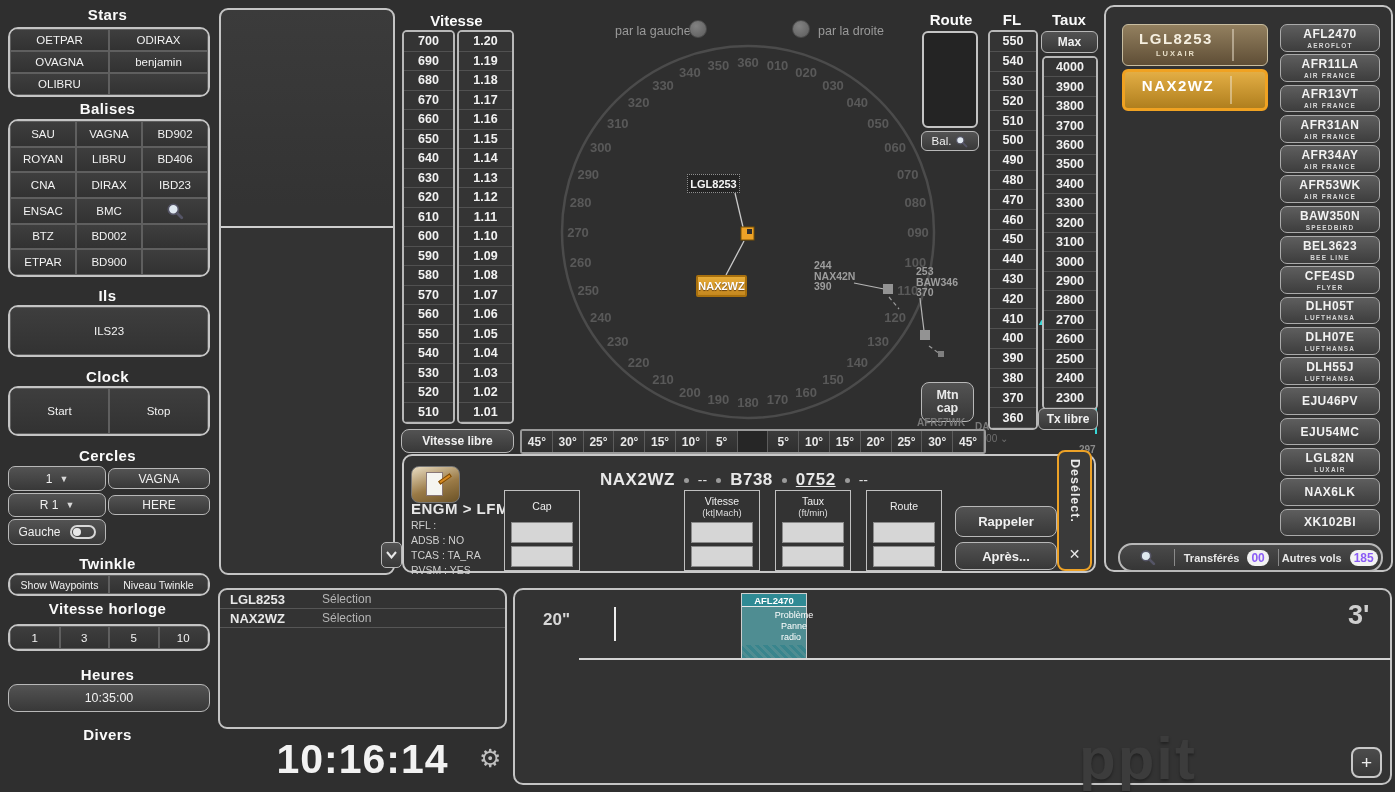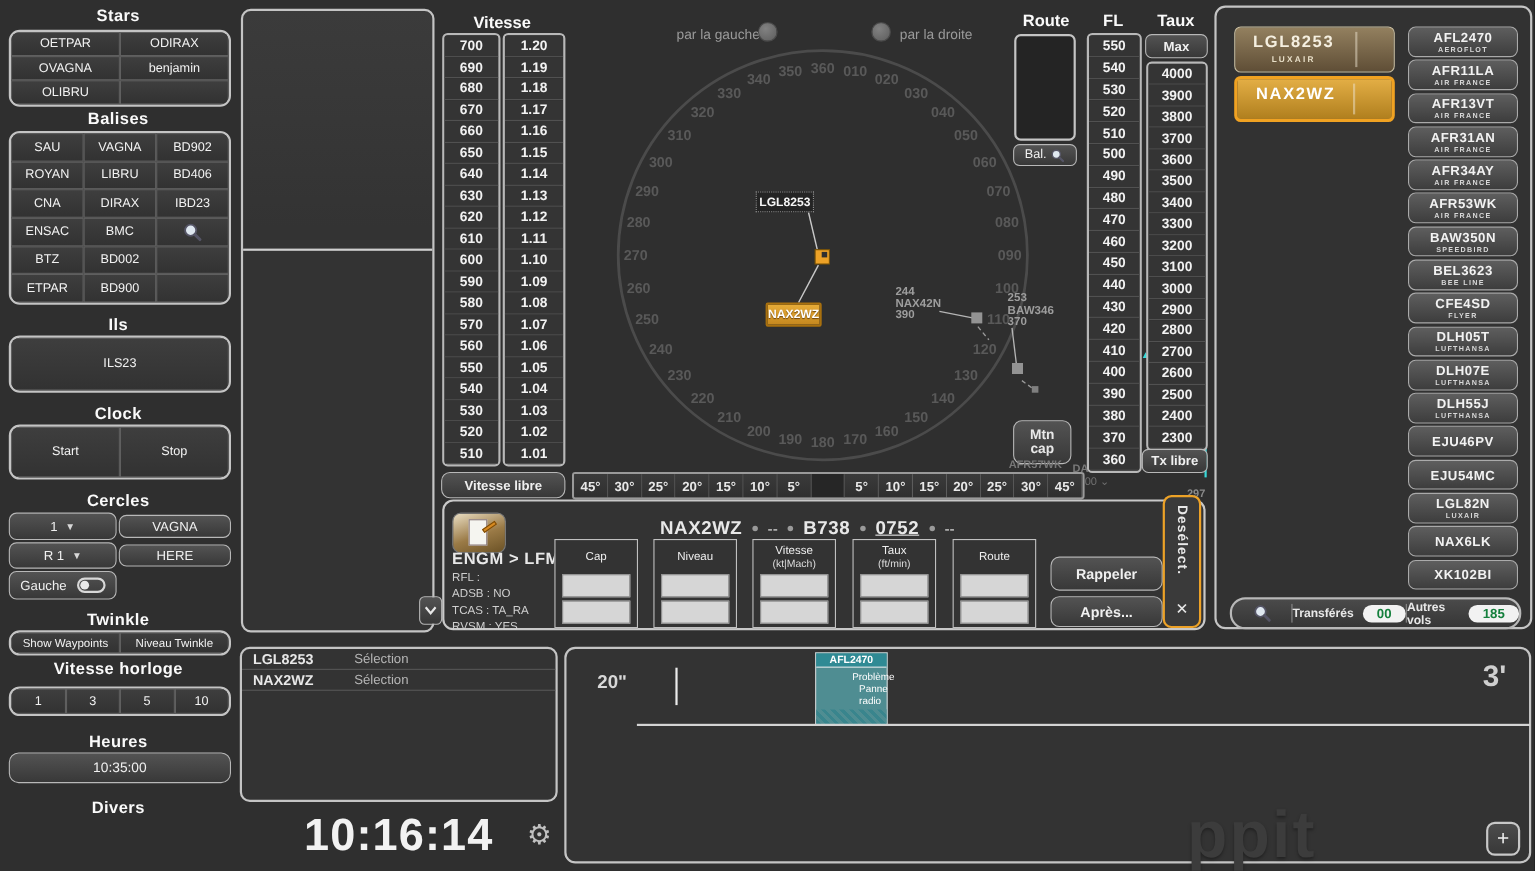--- a/index.html
+++ b/index.html
@@ -104,21 +104,21 @@
 .strip-cs{width:106px;text-align:center;font-weight:bold;font-size:15px;letter-spacing:1.5px;color:#f5efe0;}
 .strip-al{width:106px;text-align:center;font-size:7.5px;font-weight:bold;letter-spacing:2px;color:#e8dfc8;margin-top:2px;}
 .strip-div{position:absolute;right:33px;top:4px;bottom:4px;width:2px;background:rgba(235,225,205,.5);}
 #strips-list{left:174px;top:17px;width:100px;display:flex;flex-direction:column;gap:2.6px;}
 .strip-item{height:27.7px;flex:none;border:1px solid #aaa;border-radius:7px;background:linear-gradient(180deg,#5e5e5e,#3d3d3d);display:flex;flex-direction:column;align-items:center;justify-content:center;}
 .si-cs{font-weight:bold;font-size:12px;letter-spacing:.5px;color:#f2f2f2;}
 .si-al{font-size:6.5px;font-weight:bold;letter-spacing:1.2px;color:#d8d8d8;margin-top:1px;}
 #strips-footer{left:12px;top:536px;width:265px;height:29px;border:2px solid #b8b8b8;border-radius:14px;background:linear-gradient(180deg,#4a4a4a,#363636);display:flex;align-items:center;}
 .vdiv{width:1px;height:68%;background:#8a8a8a;}
 .foot-sec{display:flex;align-items:center;justify-content:center;gap:8px;font-weight:bold;font-size:11px;color:#e8e8e8;}
-.count-box{background:#f2f2f2;color:#15803d;font-weight:bold;font-size:12px;padding:1px 13px;border-radius:8px;}
+.count-box{background:#f2f2f2;color:#8b5cf6;font-weight:bold;font-size:12px;padding:1px 4px;border-radius:8px;}
 #timeline-panel{left:513px;top:588px;width:879px;height:197px;border:2px solid #c4c4c4;border-radius:10px;background:#333;}
 #timeline-panel > div{position:absolute;}
 #tl-start{left:28px;top:20px;font-weight:bold;font-size:17px;color:#d8d8d8;}
 #tl-cursor{left:99px;top:17px;width:2px;height:34px;background:#ececec;}
 #tl-card{left:226px;top:3px;width:66px;height:66px;border:1px solid #cfcfcf;background:#4f8d92;display:flex;flex-direction:column;}
 .tlc-head{height:13px;background:#2f8a94;border-bottom:1px solid #e8e8e8;display:flex;align-items:center;justify-content:center;font-weight:bold;font-size:9.5px;color:#fff;}
 .tlc-body{flex:1;display:flex;flex-direction:column;align-items:center;justify-content:center;font-size:9px;line-height:11px;color:#fff;padding-left:40px;}
 .tlc-hatch{height:13px;background:repeating-linear-gradient(45deg,#39858d 0 3px,#4f8d92 3px 6px);}
 #tl-end{left:833px;top:10px;font-weight:bold;font-size:27px;color:#cfcfcf;}
 #tl-line{left:64px;top:68px;width:812px;height:2px;background:#d4d4d4;}
@@ -449,27 +449,20 @@
     <div class="detail-info" id="d-adsb">ADSB : NO</div>
     <div class="detail-info" id="d-tcas">TCAS : TA_RA</div>
     <div class="detail-info" id="d-rvsm">RVSM : YES</div>
     <div class="fieldset" id="fs-0">
       <div class="fs-label">
           <span>Cap</span>
         </div>
       <div class="fbox"></div>
       <div class="fbox"></div>
     </div>
-    <div class="fieldset" id="fs-1">
-      <div class="fs-label">
-          <span>Niveau</span>
-        </div>
-      <div class="fbox"></div>
-      <div class="fbox"></div>
-    </div>
     <div class="fieldset" id="fs-2">
       <div class="fs-label">
           <span>Vitesse</span>
           <span class="fs-sub">(kt|Mach)</span>
         </div>
       <div class="fbox"></div>
       <div class="fbox"></div>
     </div>
     <div class="fieldset" id="fs-3">
       <div class="fs-label">

